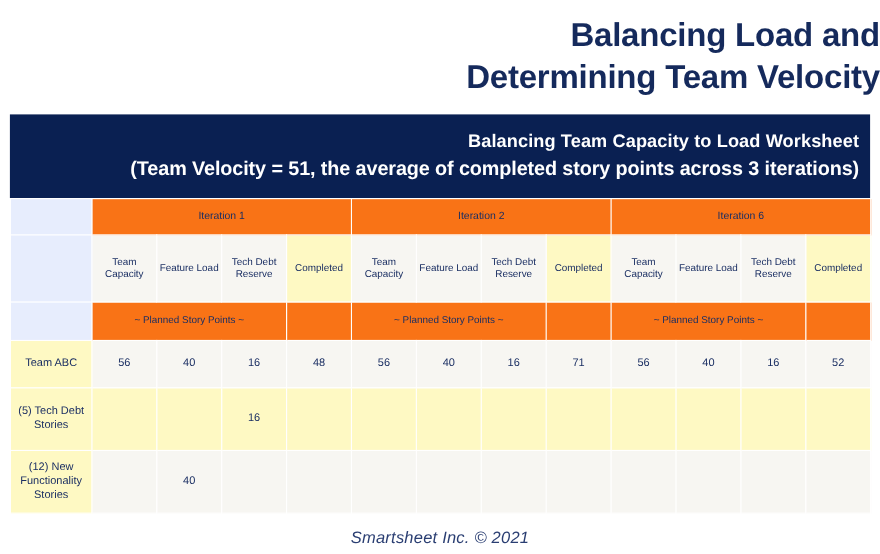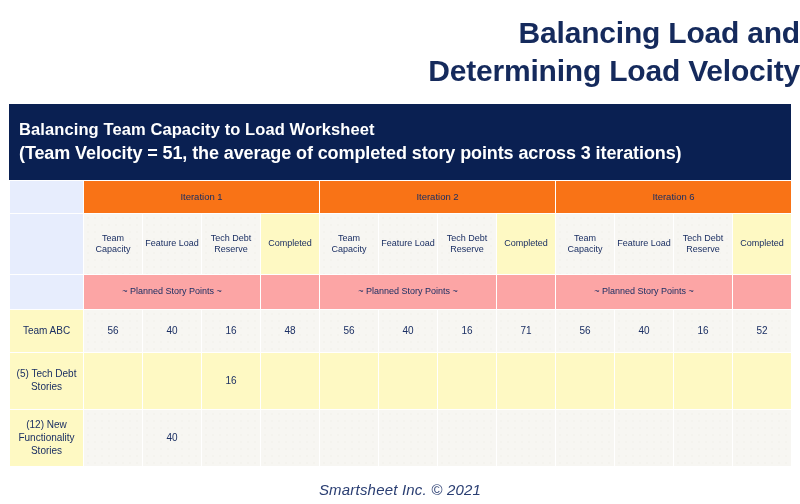--- a/index.html
+++ b/index.html
@@ -31,21 +31,21 @@
   .worksheet {
     margin: 13px 9px 0 9px;
     width: 782px;
     box-sizing: border-box;
   }
 
   
   .banner {
     background: #0A2052;
     color: #ffffff;
-    text-align: left;
+    text-align: right;
     padding: 15px 10px 16px 10px;
     box-sizing: border-box;
   }
   .banner-title {
     font-size: 16.5px;
     font-weight: bold;
     line-height: 1.3;
     letter-spacing: 0.1px;
   }
   .banner-sub {
@@ -81,21 +81,21 @@
   .iter-head {
     background: #f97316;
     font-size: 9.5px;
     height: 28px;
   }
   .sub-head {
     height: 56px;
     font-size: 9px;
   }
   .psp {
-    background: #fca5a5;
+    background: #f97316;
     height: 30px;
     font-size: 9px;
   }
   .rowlabel {
     font-size: 8.5px;
     width: 74px;
   }
   .datarow td { height: 38px; font-size: 10px; }
   .tallrow td { height: 52px; }
 
@@ -109,21 +109,21 @@
     color: #2A3E72;
     padding-top: 14px;
     letter-spacing: 0.2px;
   }
 </style>
 </head>
 <body>
 
 <div class="page-title">
   <span class="ln">Balancing Load and</span>
-  <span class="ln">Determining Load Velocity</span>
+  <span class="ln">Determining Team Velocity</span>
 </div>
 
 <div class="worksheet">
 
   <div class="banner">
     <div class="banner-title">Balancing Team Capacity to Load Worksheet</div>
     <div class="banner-sub">(Team Velocity = 51, the average of completed story points across 3 iterations)</div>
   </div>
 
   <table class="sheet">

